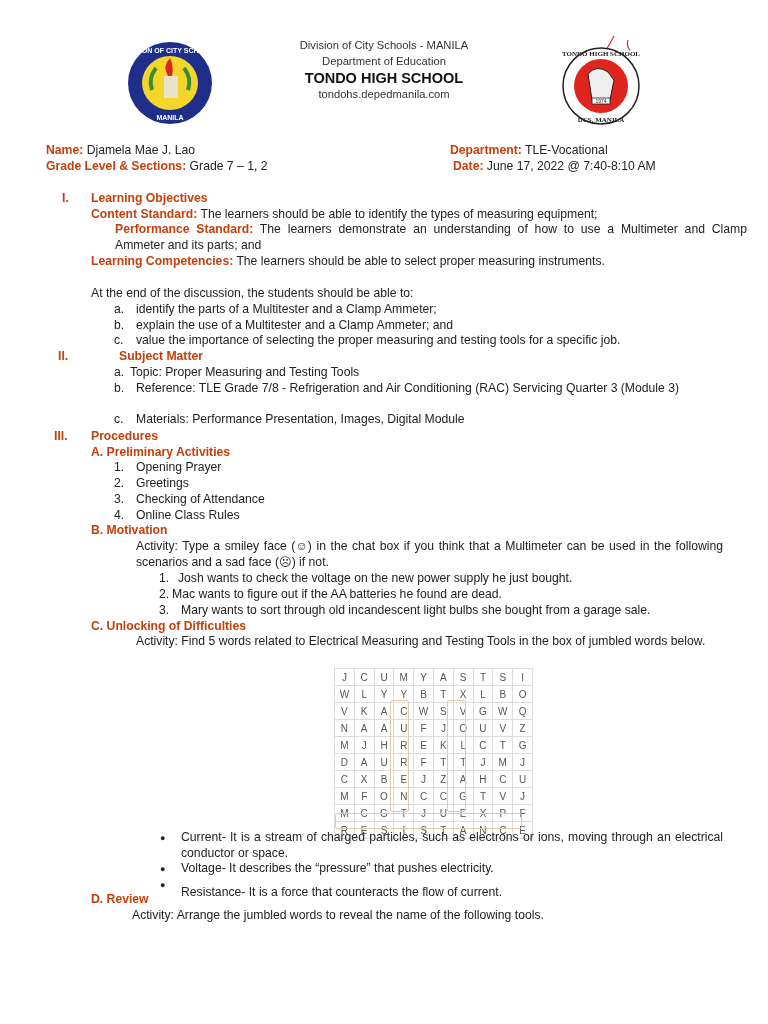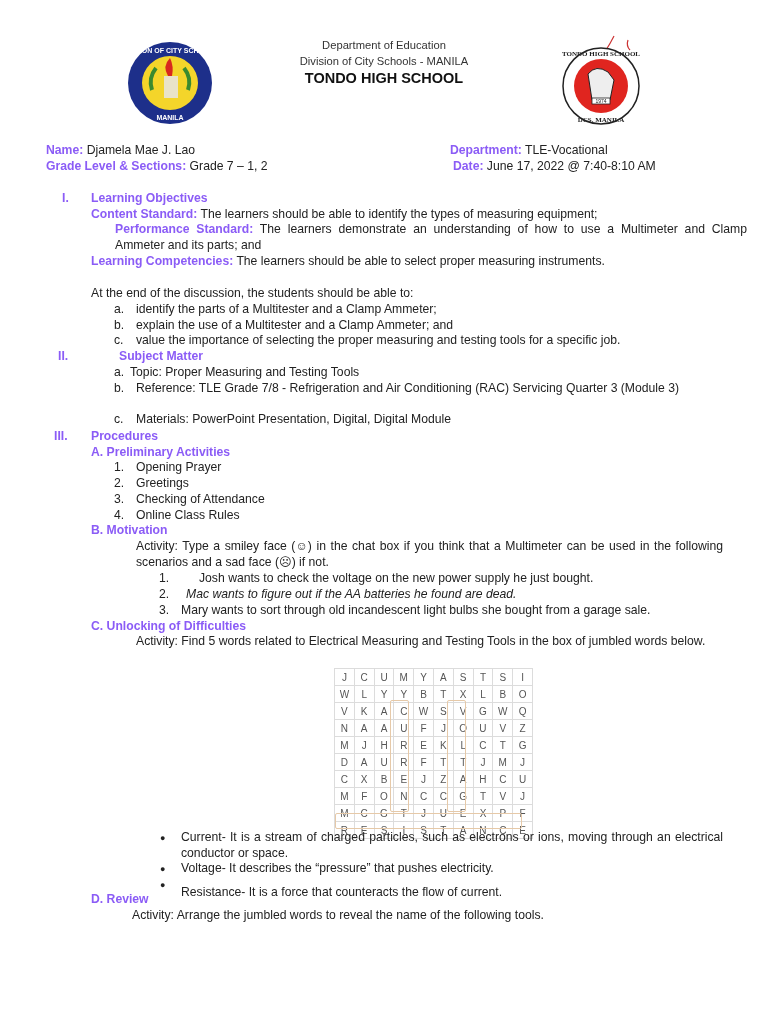--- a/index.html
+++ b/index.html
@@ -4,21 +4,21 @@
   <style>
     html, body { margin: 0; padding: 0; background: #fff; }
     body {
       width: 768px; height: 1024px; position: relative; overflow: hidden;
       font-family: "Liberation Sans", sans-serif; color: #222; font-size: 12.2px;
     }
     .header-center { position: absolute; left: 234px; width: 300px; top: 38px; text-align: center; line-height: 15.6px; font-size: 11.2px; color: #333; }
     .header-center .school { font-size: 14.5px; font-weight: bold; color: #111; line-height: 18px; }
     .logo { position: absolute; }
     .line { position: absolute; white-space: nowrap; line-height: 15.7px; }
-    .b { font-weight: bold; color: #8b5cf6; }
+    .b { font-weight: bold; color: #c2410c; }
     .justify { position: absolute; text-align: justify; text-align-last: left; line-height: 15.7px; }
     .grid { position: absolute; left: 334px; top: 668px; border-collapse: collapse; }
     .grid td { width: 18.8px; height: 16px; border: 1px solid #dcdcdc; text-align: center; font-size: 10px; color: #555; padding: 0; }
     .hl-col { position: absolute; border: 1.5px solid #e6c9a8; border-radius: 2px; pointer-events: none; }
     .bullet { position: absolute; font-size: 9px; }
   </style>
 </head>
 <body>
 
 <div class="logo" style="left:126px; top:40px; width:88px; height:86px;">
@@ -28,23 +28,24 @@
     <path d="M26 50 Q22 38 30 28" stroke="#3a8a2f" stroke-width="4" fill="none"></path>
     <path d="M62 50 Q66 38 58 28" stroke="#3a8a2f" stroke-width="4" fill="none"></path>
     <rect x="38" y="36" width="14" height="22" fill="#e9e3c8"></rect>
     <path d="M42 36 Q36 26 44 18 Q48 26 46 36 Z" fill="#d8281e"></path>
     <text x="44" y="13" font-size="7" font-weight="bold" fill="#fff" text-anchor="middle" font-family="Liberation Sans, sans-serif">DIVISION OF CITY SCHOOLS</text>
     <text x="44" y="80" font-size="7" font-weight="bold" fill="#fff" text-anchor="middle" font-family="Liberation Sans, sans-serif">MANILA</text>
   </svg>
 </div>
 
 <div class="header-center">
+  <div>Division of City Schools - MANILA</div>
   <div>Department of Education</div>
-  <div>Division of City Schools - MANILA</div>
   <div class="school">TONDO HIGH SCHOOL</div>
+  <div>tondohs.depedmanila.com</div>
 </div>
 
 <div class="logo" style="left:556px; top:34px; width:90px; height:92px;">
   <svg width="90" height="92" viewBox="0 0 90 92">
     <path d="M58 2 Q54 10 50 16" stroke="#c33" stroke-width="1.2" fill="none"></path>
     <path d="M72 6 Q70 12 74 16" stroke="#c33" stroke-width="1.2" fill="none"></path>
     <ellipse cx="45" cy="52" rx="38" ry="38" fill="#fff" stroke="#222" stroke-width="1.5"></ellipse>
     <ellipse cx="45" cy="52" rx="27" ry="27" fill="#e0251f"></ellipse>
     <path d="M32 40 Q40 30 52 38 L58 46 L54 66 L36 66 Z" fill="#eee" stroke="#222" stroke-width="1"></path>
     <rect x="36" y="64" width="18" height="6" fill="#fff" stroke="#222" stroke-width="0.8"></rect>
@@ -73,40 +74,40 @@
 <div class="line" style="left:114px; top:333px;">c.</div>
 <div class="line" style="left:136px; top:333px;">value the importance of selecting the proper measuring and testing tools for a specific job.</div>
 
 <div class="line b" style="left:58px; top:349px;">II.</div>
 <div class="line b" style="left:91px; top:349px;margin-left:28px;">Subject Matter</div>
 <div class="line" style="left:114px; top:365px;">a.</div>
 <div class="line" style="left:130px; top:365px;">Topic: Proper Measuring and Testing Tools</div>
 <div class="line" style="left:114px; top:381px;">b.</div>
 <div class="justify" style="left:136px; top:381px; width:587px;">Reference: TLE Grade 7/8 - Refrigeration and Air Conditioning (RAC) Servicing Quarter 3 (Module 3)</div>
 <div class="line" style="left:114px; top:412px;">c.</div>
-<div class="line" style="left:136px; top:412px;">Materials: PowerPoint Presentation, Digital, Digital Module</div>
+<div class="line" style="left:136px; top:412px;">Materials: Performance Presentation, Images, Digital Module</div>
 
 <div class="line b" style="left:54px; top:429px;">III.</div>
 <div class="line b" style="left:91px; top:429px;">Procedures</div>
 <div class="line b" style="left:91px; top:445px;">A. Preliminary Activities</div>
 <div class="line" style="left:114px; top:460px;">1.</div>
 <div class="line" style="left:136px; top:460px;">Opening Prayer</div>
 <div class="line" style="left:114px; top:476px;">2.</div>
 <div class="line" style="left:136px; top:476px;">Greetings</div>
 <div class="line" style="left:114px; top:492px;">3.</div>
 <div class="line" style="left:136px; top:492px;">Checking of Attendance</div>
 <div class="line" style="left:114px; top:508px;">4.</div>
 <div class="line" style="left:136px; top:508px;">Online Class Rules</div>
 
 <div class="line b" style="left:91px; top:523px;">B. Motivation</div>
 <div class="justify" style="left:136px; top:539px; width:587px;">Activity: Type a smiley face (☺) in the chat box if you think that a Multimeter can be used in the following scenarios and a sad face (☹) if not.</div>
 <div class="line" style="left:159px; top:571px;">1.</div>
-<div class="line" style="left:199px; top:571px;">Josh wants to check the voltage on the new power supply he just bought.</div>
+<div class="line" style="left:178px; top:571px;">Josh wants to check the voltage on the new power supply he just bought.</div>
 <div class="line" style="left:159px; top:587px;">2.</div>
-<div class="line" style="left:186px; top:587px;font-style:italic;">Mac wants to figure out if the AA batteries he found are dead.</div>
+<div class="line" style="left:172px; top:587px;">Mac wants to figure out if the AA batteries he found are dead.</div>
 <div class="line" style="left:159px; top:603px;">3.</div>
 <div class="line" style="left:181px; top:603px;">Mary wants to sort through old incandescent light bulbs she bought from a garage sale.</div>
 
 <div class="line b" style="left:91px; top:619px;">C. Unlocking of Difficulties</div>
 <div class="justify" style="left:136px; top:634px; width:587px;">Activity: Find 5 words related to Electrical Measuring and Testing Tools in the box of jumbled words below.</div>
 
 <table class="grid">
   <tbody id="grid-body">
       <tr>
         <td>J</td>

